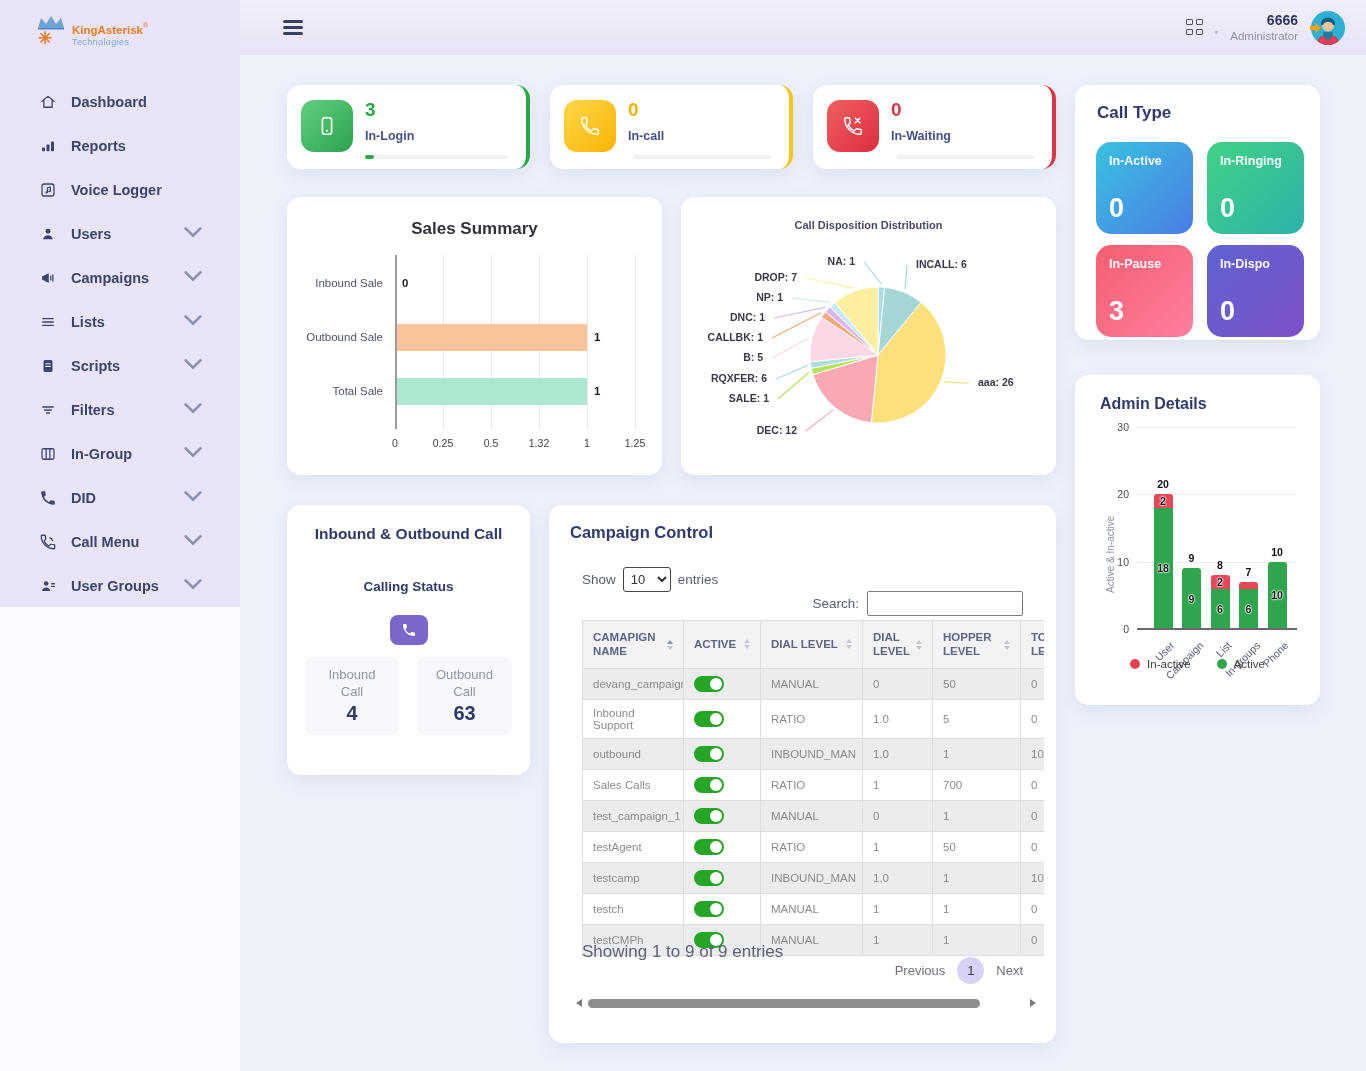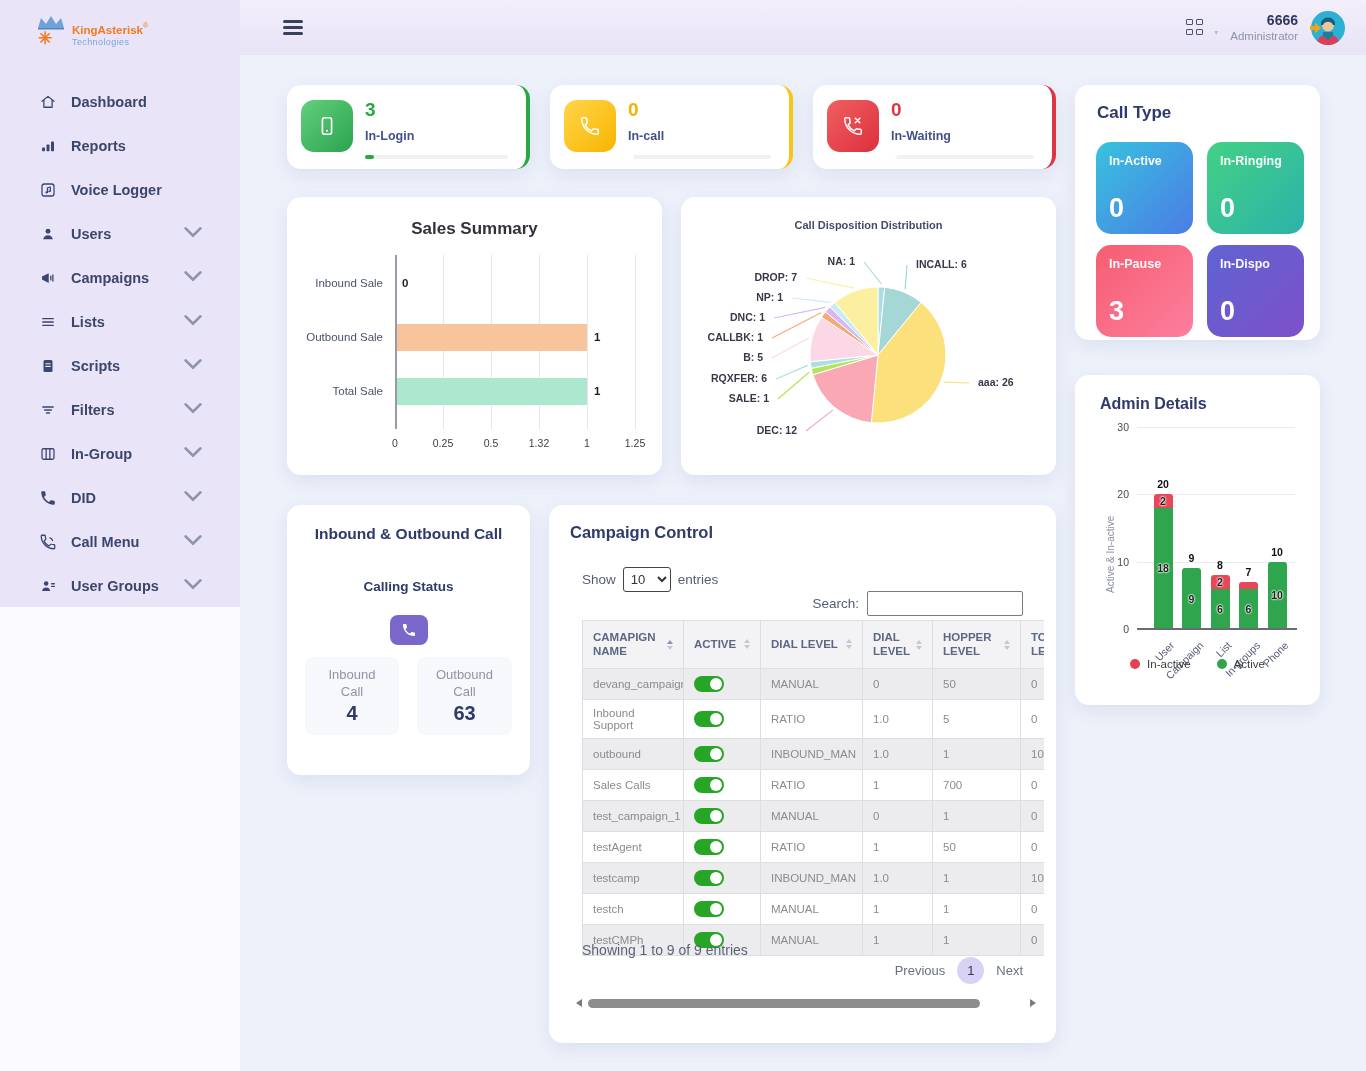--- a/index.html
+++ b/index.html
@@ -122,21 +122,21 @@
   tr.odd td{background:#ececee;}
   tr.even td{background:#fff;}
   .th-inner{display:flex;align-items:center;justify-content:space-between;}
   .sorter{display:inline-flex;flex-direction:column;gap:2px;margin-left:4px;flex:none;}
   .sorter i{width:0;height:0;border-left:3.5px solid transparent;border-right:3.5px solid transparent;}
   .sorter .up{border-bottom:4.5px solid #c6c6d0;}
   .sorter .dn{border-top:4.5px solid #c6c6d0;}
   th.sorted .up{border-bottom-color:#8a93b2;}
   .toggle{width:30px;height:16px;border-radius:9px;background:#27a527;position:relative;cursor:pointer;}
   .toggle:after{content:"";position:absolute;right:2px;top:2px;width:12px;height:12px;border-radius:50%;background:#fff;}
-  #cc-summary{position:absolute;left:33px;top:437px;font-size:14px;color:#5c6377;}
+  #cc-summary{position:absolute;left:33px;top:437px;font-size:17px;color:#5c6377;}
   #cc-pager{position:absolute;right:33px;top:452px;display:flex;align-items:center;gap:12px;font-size:13px;color:#6a7184;}
   #page-badge{width:27px;height:27px;border-radius:50%;background:#d8d3f6;color:#3a3a4a;
     display:flex;align-items:center;justify-content:center;font-size:13px;cursor:pointer;}
   .pager-link{cursor:pointer;text-align:center;}
   #cc-scrollbar{position:absolute;left:27px;top:492px;width:460px;height:12px;display:flex;align-items:center;}
   .sb-arrow{flex:none;width:0;height:0;border-top:4.5px solid transparent;border-bottom:4.5px solid transparent;cursor:pointer;}
   .sb-left{border-right:6px solid #7a7a7a;margin-right:6px;}
   .sb-right{border-left:6px solid #7a7a7a;margin-left:6px;}
   #sb-track{flex:1;height:9px;position:relative;}
   #sb-thumb{position:absolute;left:0;top:0;height:9px;width:392px;background:#8d8d8d;border-radius:5px;cursor:pointer;}

